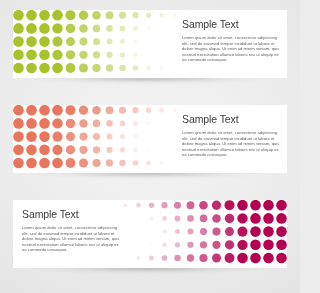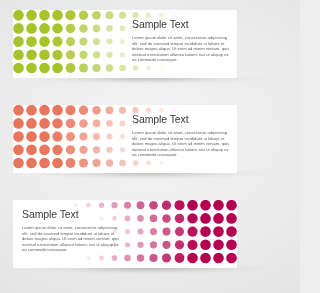--- a/index.html
+++ b/index.html
@@ -18,21 +18,21 @@
     position: relative;
     width: 300px;
     height: 293px;
     background:
       radial-gradient(ellipse 260px 200px at 50% 46%, #f4f4f4 0%, #ececec 55%, #e4e4e4 100%);
   }
 
   .banner {
     position: absolute;
     left: 13px;
-    width: 224px;
+    width: 274px;
     height: 68px;
     background: #ffffff;
     overflow: hidden;
     z-index: 2;
   }
 
   
   .shadow {
     position: absolute;
     z-index: 1;

